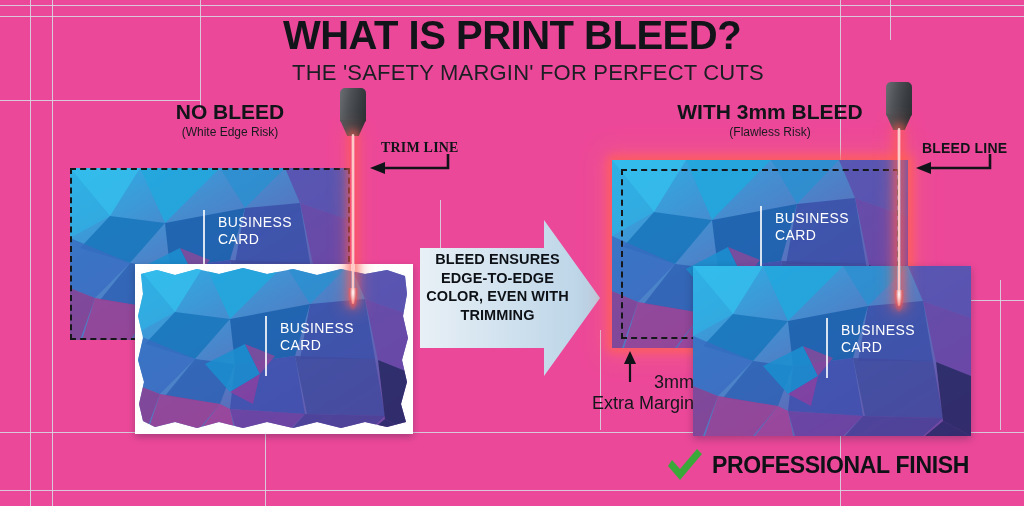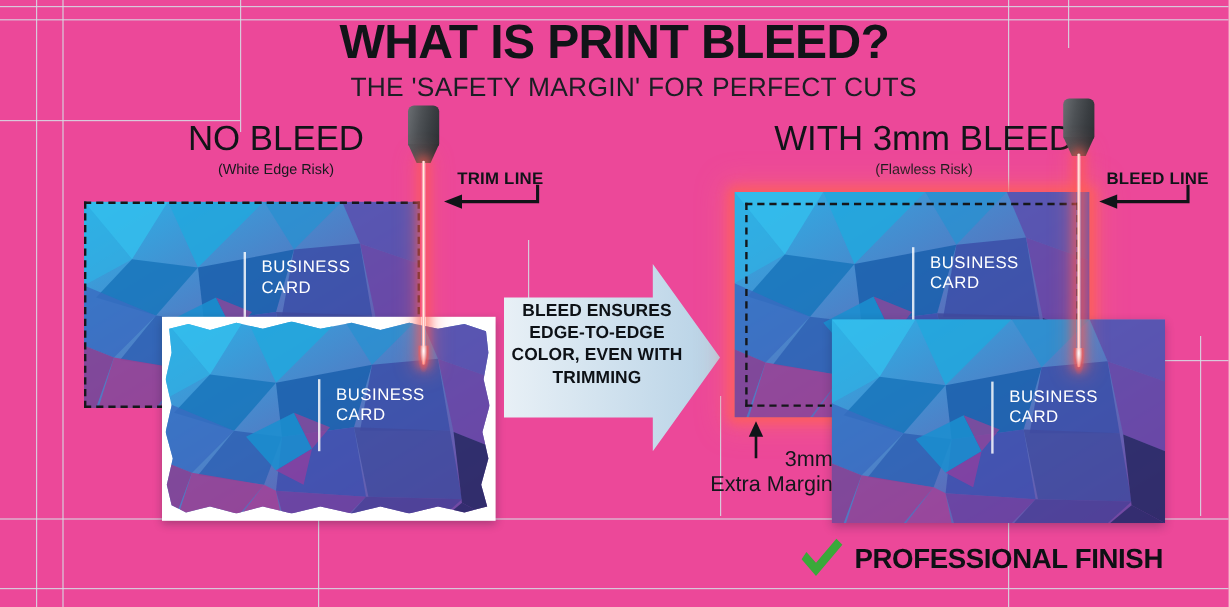--- a/index.html
+++ b/index.html
@@ -22,21 +22,21 @@
     top:13px;font-size:40px;font-weight:bold;letter-spacing:-.5px;
     color:#111418;
   }
   .subtitle{
     position:absolute;left:0;width:1024px;text-align:center;
     top:60px;font-size:22px;color:#1b1f24;letter-spacing:.2px;margin-left:16px;
   }
 
   
   .panel-head{position:absolute;text-align:center;}
-  .panel-title{font-size:29px;font-weight:normal;color:#111418;white-space:nowrap;}
+  .panel-title{font-size:21px;font-weight:bold;color:#111418;white-space:nowrap;}
   .panel-sub{font-size:12px;color:#16191d;white-space:nowrap;margin-top:1px;}
 
   
   .card{position:absolute;overflow:hidden;}
   .card svg{display:block;width:100%;height:100%;}
   .card-label{
     position:absolute;color:#fff;font-size:14px;line-height:1.18;
     letter-spacing:.4px;white-space:nowrap;
   }
   .card-bar{position:absolute;background:rgba(255,255,255,.82);width:1.5px;}
@@ -219,21 +219,21 @@
       <div>BUSINESS</div>
       <div>CARD</div>
     </div>
   </div>
 
   <div class="blade-body" style="left:340px;top:88px;"></div>
   <div class="blade-tip" style="left:340px;top:120px;"></div>
   <div class="laser" style="left:351px;top:134px;height:170px;"></div>
   <div class="laser-spark" style="left:348px;top:288px;"></div>
 
-  <div class="callout-label" style="left:381px;top:140px;">TRIM LINE</div>
+  <div class="callout-label" style="left:381px;top:140px;font-family:Liberation Serif, serif;">TRIM LINE</div>
   <svg class="callout-svg" style="left:362px;top:152px;" width="90" height="28" viewBox="0 0 90 28">
     <path d="M86,2 L86,16 L22,16" stroke="#101418" stroke-width="2.6" fill="none"></path>
     <polygon points="8,16 23,10 23,22" fill="#101418"></polygon>
   </svg>
 
 
   <svg class="center-arrow" style="left:420px;top:218px;" width="180" height="160" viewBox="0 0 180 160">
     <defs>
       <linearGradient id="arrg" x1="0" y1="0" x2="1" y2="0">
         <stop offset="0" stop-color="#e8f0f6"></stop>

